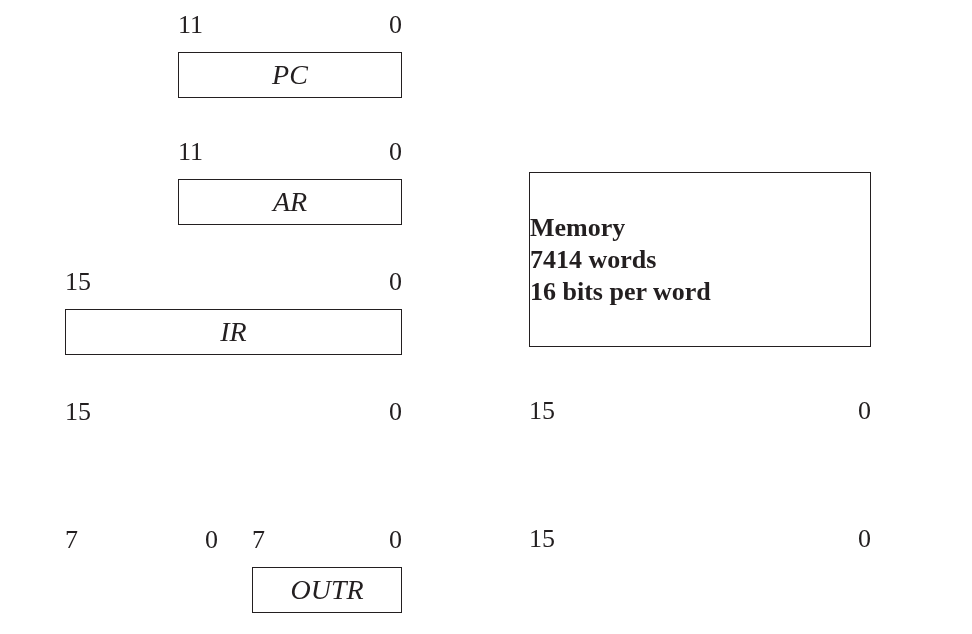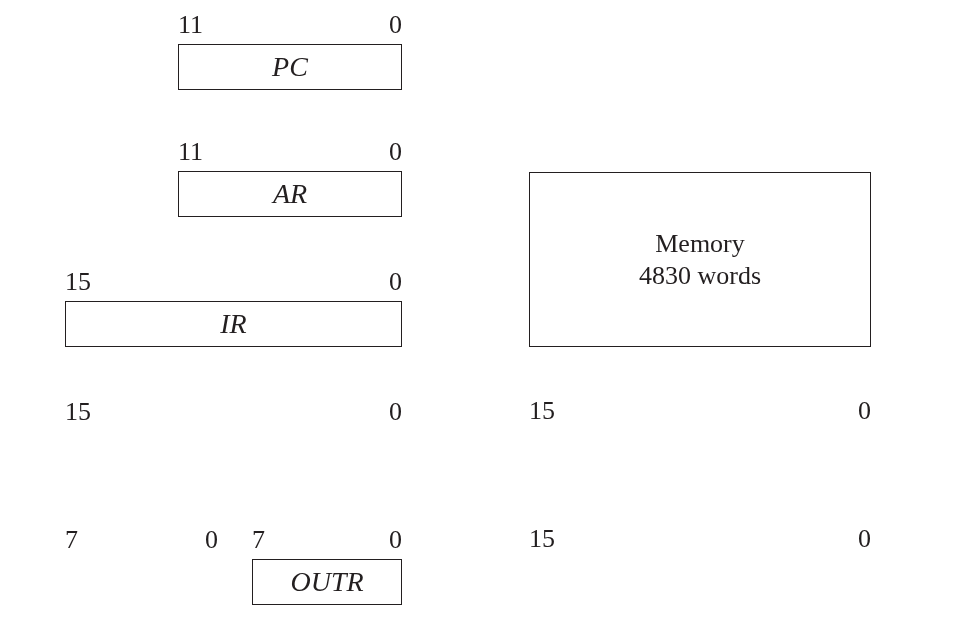--- a/index.html
+++ b/index.html
@@ -14,21 +14,21 @@
     overflow: hidden;
   }
   .reg { position: absolute; }
   .bits {
     display: flex;
     justify-content: space-between;
     font-size: 26px;
     line-height: 26px;
   }
   .rbox {
-    margin-top: 6px;
+    margin-top: 14px;
     height: 46px;
     border: 1.5px solid #231f20;
     background: #ffffff;
     display: flex;
     align-items: center;
     justify-content: center;
   }
   .rlabel {
     font-style: italic;
     font-size: 28px;
@@ -37,25 +37,26 @@
   .memory {
     position: absolute;
     left: 529px;
     top: 172px;
     width: 342px;
     height: 175px;
     border: 1.5px solid #231f20;
     background: #ffffff;
     display: flex;
     flex-direction: column;
-    align-items: center;
+    align-items: flex-start;
     justify-content: center;
     font-size: 26px;
     line-height: 32px;
     text-align: center;
+    font-weight: bold;
   }
   
   .reg-pc   { left: 178px; top: 12px;  width: 224px; }
   .reg-ar   { left: 178px; top: 139px; width: 224px; }
   .reg-ir   { left: 65px;  top: 269px; width: 337px; }
   .reg-tr   { left: 65px;  top: 399px; width: 337px; }
   .reg-outr { left: 65px;  top: 527px; width: 153px; }
   .reg-inpr { left: 252px; top: 527px; width: 150px; }
   .reg-dr   { left: 529px; top: 398px; width: 342px; }
   .reg-ac   { left: 529px; top: 526px; width: 342px; }
@@ -114,21 +115,22 @@
       <span>7</span>
       <span>0</span>
     </div>
     <div class="rbox">
       <span class="rlabel">OUTR</span>
     </div>
   </div>
 
   <div class="memory">
     <div>Memory</div>
-    <div>4830 words</div>
+    <div>7414 words</div>
+    <div>16 bits per word</div>
   </div>
 
   <div class="reg reg-dr">
     <div class="bits">
       <span>15</span>
       <span>0</span>
     </div>
   </div>
 
   <div class="reg reg-ac">

